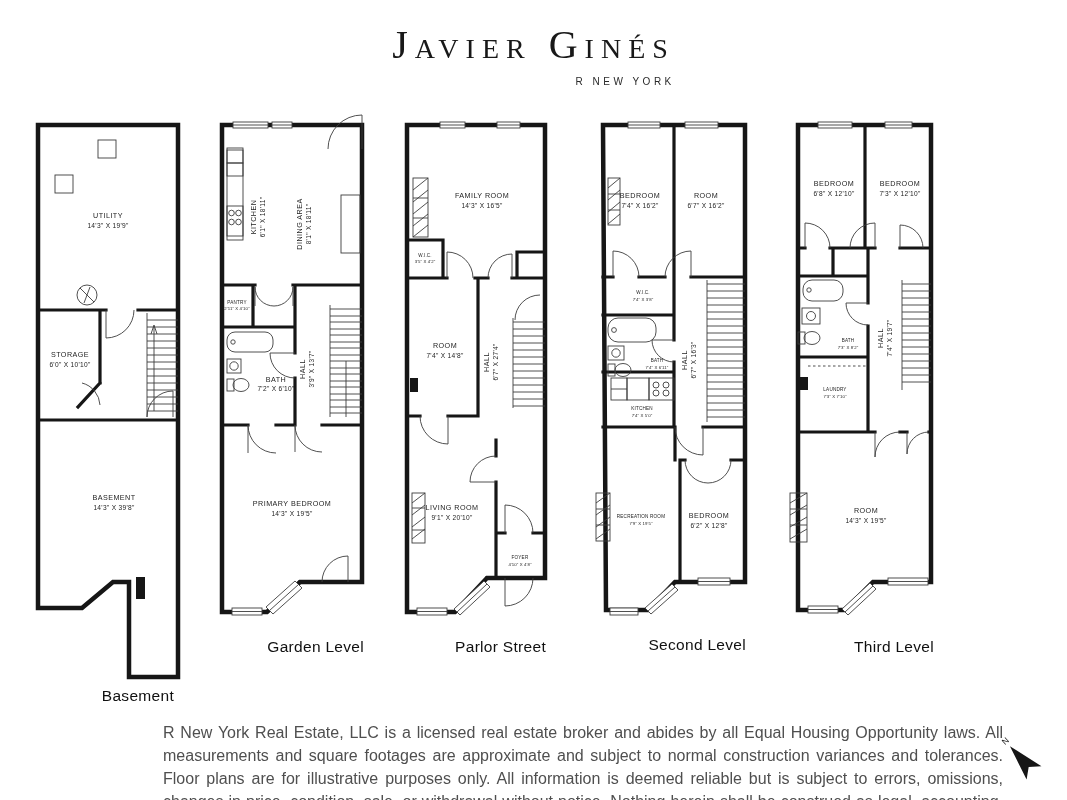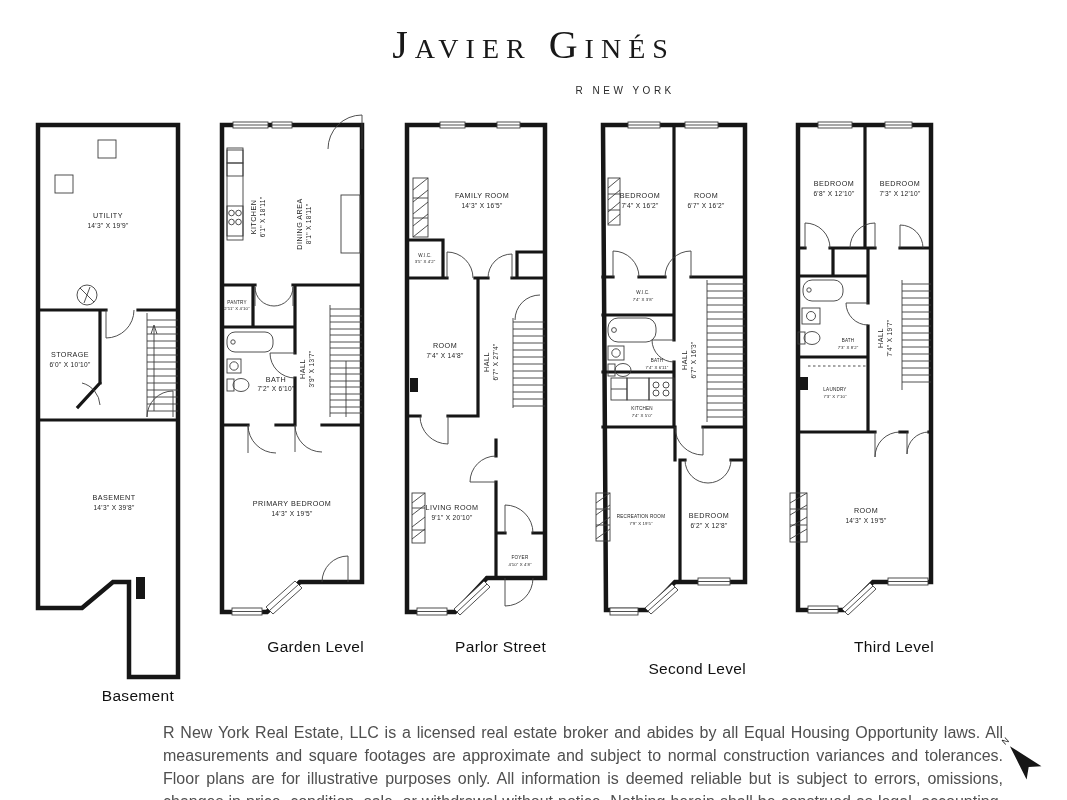--- a/index.html
+++ b/index.html
@@ -1,21 +1,21 @@
 <!DOCTYPE html>
 <html><head>
 <meta charset="utf-8">
 <style>
   html,body{margin:0;padding:0;background:#f7f7f5;}
   .page{position:relative;width:1067px;height:800px;background:#ffffff;overflow:hidden;
         font-family:"Liberation Sans",sans-serif;}
   .hdr{position:absolute;top:24px;left:50%;transform:translateX(-50%);text-align:right;}
   .agent{font-family:"Liberation Serif",serif;font-variant:small-caps;font-size:40px;
          letter-spacing:7px;color:#181818;line-height:1.05;}
-  .brok{font-size:10px;letter-spacing:3.5px;color:#2a2a2a;margin-top:19px;}
+  .brok{font-size:10px;letter-spacing:3.5px;color:#2a2a2a;margin-top:10px;}
   .plan{position:absolute;}
   .lvl{position:absolute;font-size:15.5px;font-weight:400;letter-spacing:.3px;color:#101010;text-align:right;}
   .addr{position:absolute;left:443px;top:671px;width:594px;text-align:center;
         font-family:"Liberation Serif",serif;font-size:28px;color:#1b1b1b;white-space:nowrap;}
   .disc{position:absolute;left:163px;top:721px;width:840px;font-size:16px;line-height:1.44;
         color:#4f4f4f;text-align:justify;}
   .compass{position:absolute;left:995px;top:728px;}
   
   .w4{stroke:#161616;stroke-width:4.5;fill:none;stroke-linecap:square;stroke-linejoin:miter;}
   .w3{stroke:#161616;stroke-width:3.2;fill:none;stroke-linecap:square;}
@@ -340,21 +340,21 @@
     <text class="rd" transform="rotate(-90 112 228)" x="112" y="228">7'4" X 19'7"</text>
     <text class="rn sm" x="55" y="281">LAUNDRY</text>
     <text class="rd sd" x="55" y="288">7'3" X 7'10"</text>
     <text class="rn" x="86" y="403">ROOM</text>
     <text class="rd" x="86" y="413">14'3" X 19'5"</text>
   </svg>
 
   <div class="lvl" style="left:38px;top:687px;width:136px">Basement</div>
   <div class="lvl" style="left:222px;top:638px;width:142px">Garden Level</div>
   <div class="lvl" style="left:404px;top:638px;width:142px">Parlor Street</div>
-  <div class="lvl" style="left:600px;top:660px;width:146px">Second Level</div>
+  <div class="lvl" style="left:600px;top:636px;width:146px">Second Level</div>
   <div class="lvl" style="left:788px;top:638px;width:146px">Third Level</div>
 
   <div class="disc">R New York Real Estate, LLC is a licensed real estate broker and abides by all Equal Housing Opportunity laws. All measurements and square footages are approximate and subject to normal construction variances and tolerances. Floor plans are for illustrative purposes only. All information is deemed reliable but is subject to errors, omissions, changes in price, condition, sale, or withdrawal without notice. Nothing herein shall be construed as legal, accounting, or other professional advice outside the scope of real estate brokerage.</div>
 
   <svg class="compass" width="62" height="64" viewBox="0 0 62 64">
     <g transform="rotate(-42 31 36)">
       <polygon class="blk" points="31,12 41,48 31,40 21,48"></polygon>
       <text class="nlbl" x="31" y="8">N</text>
     </g>
   </svg>

